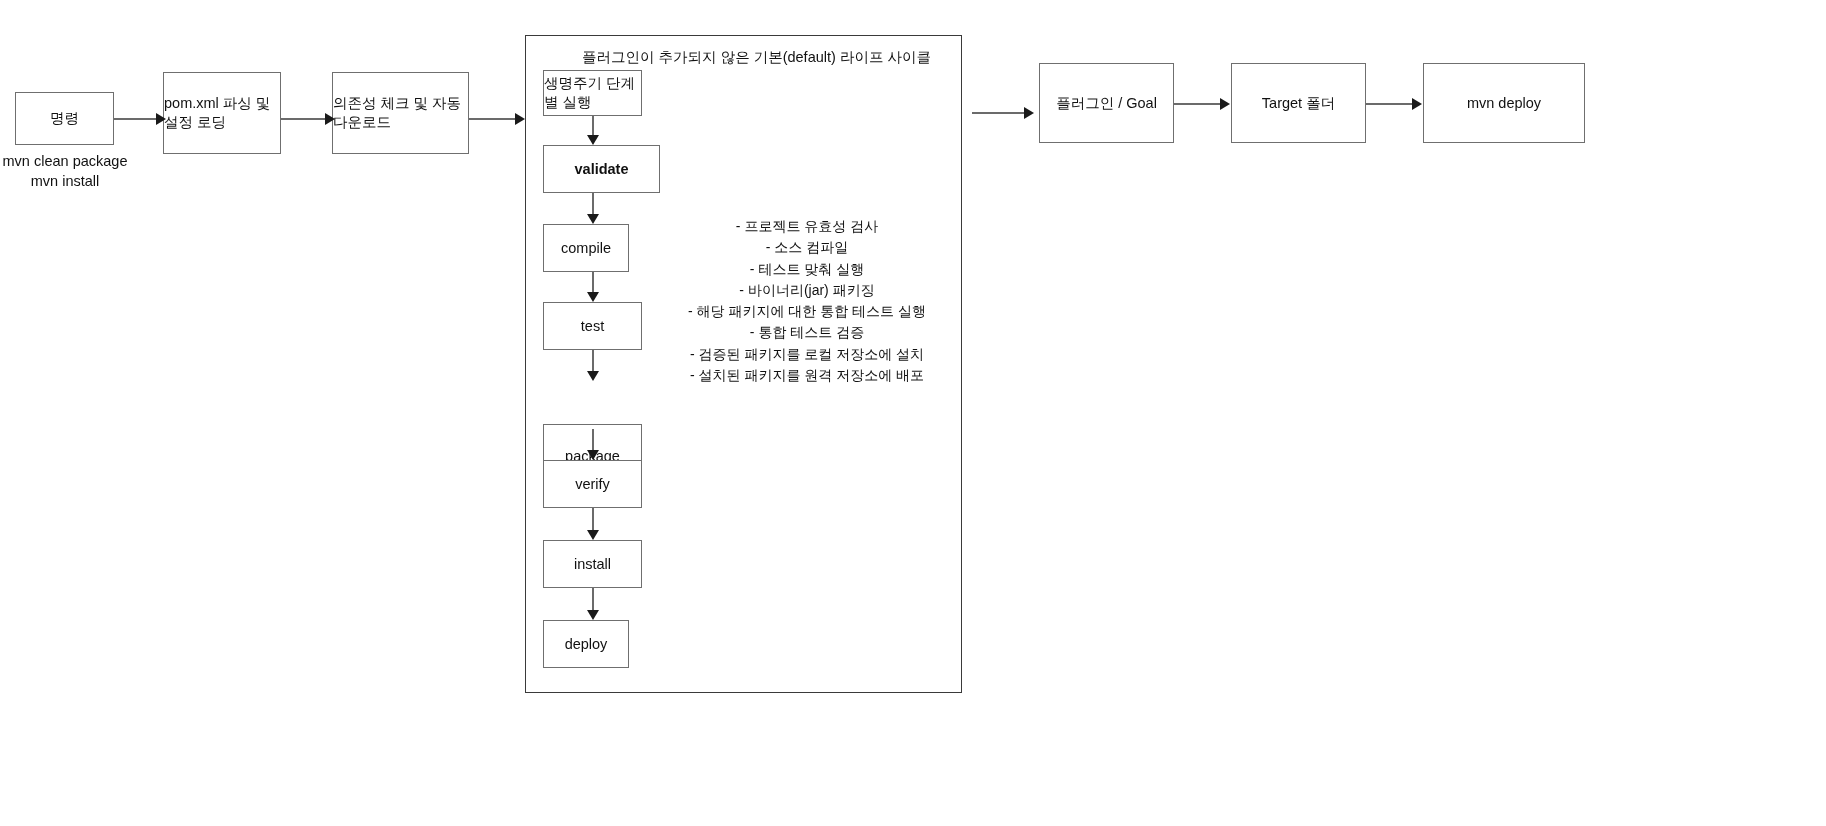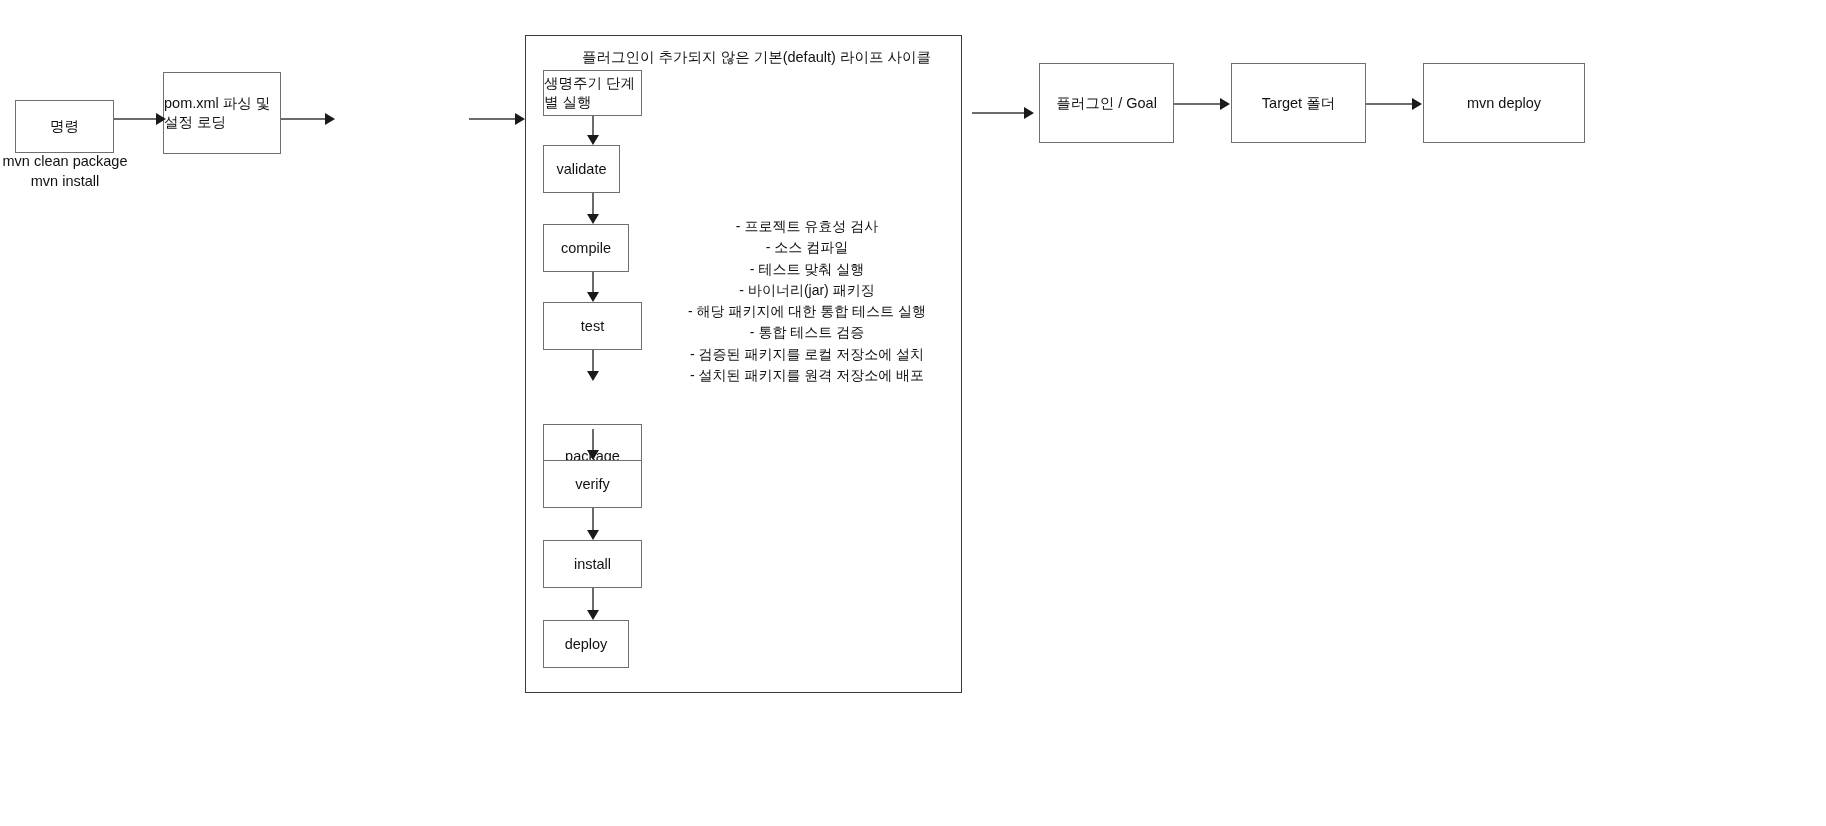--- a/index.html
+++ b/index.html
@@ -69,28 +69,31 @@
   }
   .edge polygon {
     fill: #1a1a1a;
   }
 </style>
 </head>
 <body>
 
 <div id="canvas">
 
-  <div class="node" style="left:15px; top:92px; width:99px; height:53px;margin-top:8px;">
+  <div class="node" style="left:15px; top:92px; width:99px; height:53px;">
     <span>명령</span>
   </div>
 
   <div class="node" style="left:163px; top:72px; width:118px; height:82px;">
     <span>pom.xml 파싱 및 설정 로딩</span>
   </div>
 
+  <div class="node" style="left:332px; top:72px; width:137px; height:82px;">
+    <span>의존성 체크 및 자동 다운로드</span>
+  </div>
 
   <div class="caption" style="left:0px; top:153px; width:130px;">
     <span>mvn clean package</span>
   </div>
   <div class="caption" style="left:0px; top:173px; width:130px;">
     <span>mvn install</span>
   </div>
 
   <svg class="edge" style="left:114px; top:110px; width:52px; height:18px;">
     <line x1="0" y1="9" x2="42" y2="9"></line>
@@ -110,21 +113,21 @@
   <div class="panel" style="left:525px; top:35px; width:437px; height:658px;"></div>
 
   <div class="panel-title" style="left:525px; top:48px; width:463px;">
     <span>플러그인이 추가되지 않은 기본(default) 라이프 사이클</span>
   </div>
 
   <div class="node" style="left:543px; top:70px; width:99px; height:46px;">
     <span>생명주기 단계별 실행</span>
   </div>
 
-  <div class="node" style="left:543px; top:145px; width:77px; height:48px;">
+  <div class="node" style="left:543px; top:145px; width:117px; height:48px;font-weight:bold;">
     <span>validate</span>
   </div>
 
   <div class="node" style="left:543px; top:224px; width:86px; height:48px;">
     <span>compile</span>
   </div>
 
   <div class="node" style="left:543px; top:302px; width:99px; height:48px;">
     <span>test</span>
   </div>

